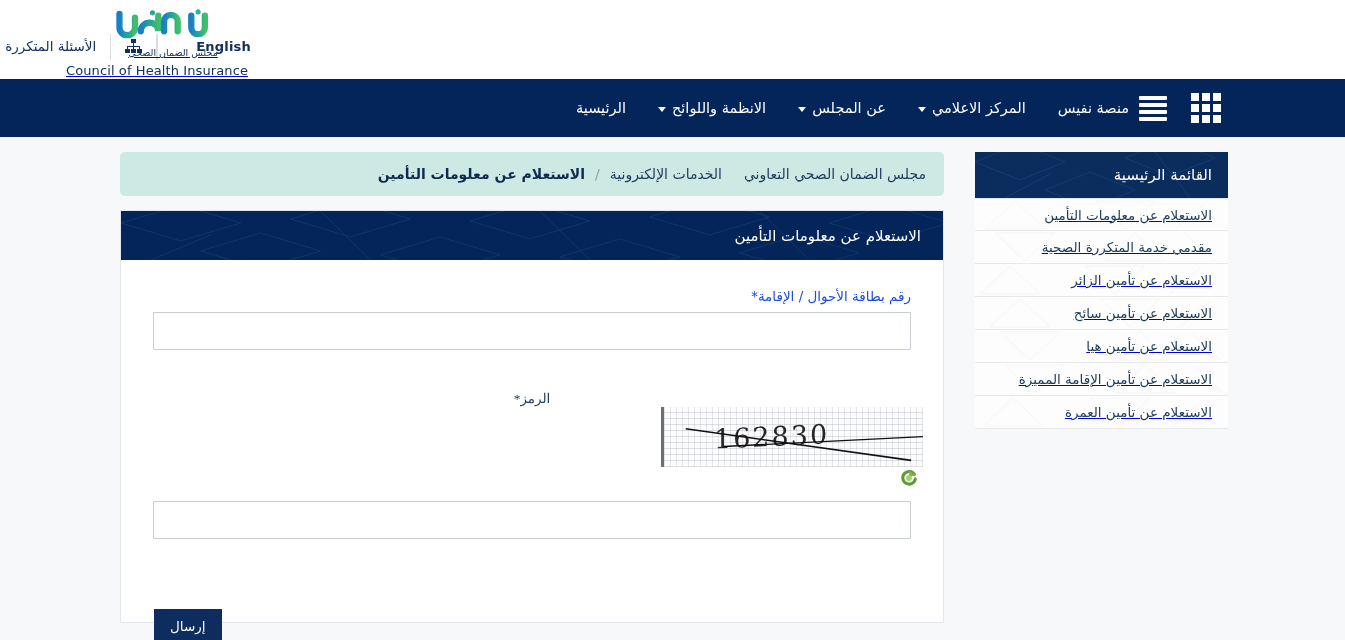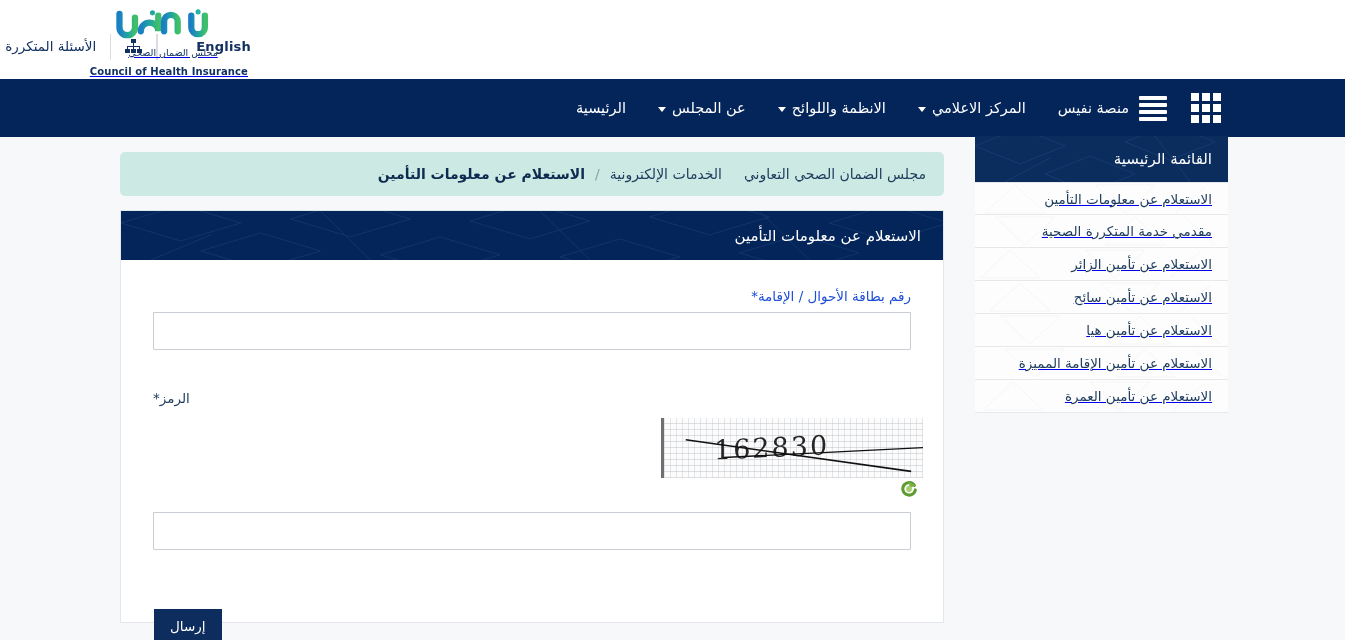--- a/index.html
+++ b/index.html
@@ -34,21 +34,21 @@
   .logo-wrap {
     position: absolute; left: 98px; top: 8px;
     width: 150px; text-align: center;
   }
   .logo-word { display: block; height: 33px; }
   .logo-sub-ar {
     font-size: 9.5px; color: #123161; letter-spacing: .4px;
     margin-top: 6px; line-height: 1.1; white-space: nowrap;
   }
   .logo-sub-en {
-    font-size: 10px; color: #123161; font-weight: bold;
+    font-size: 13px; color: #123161; font-weight: normal;
     letter-spacing: .1px; line-height: 1.1; white-space: nowrap;
   }
 
   
   .navbar {
     position: absolute; top: 79px; left: 0; width: 1345px; height: 58px;
     background: #042559;
   }
   .nav-icons {
     position: absolute; left: 1139px; top: 0; height: 58px;
@@ -115,21 +115,21 @@
     font-size: 13.5px; color: #1d4ed8; text-align: right;
     margin-bottom: 8px; direction: rtl;
   }
   .text-input {
     width: 100%; height: 38px; border: 1px solid #c9ced4; background: #fff;
     outline: none; font-size: 14px; padding: 0 10px; color: #333;
     border-radius: 1px; direction: rtl;
   }
   .spacer-a { height: 40px; }
 
-  .captcha-label { font-size: 13.5px; color: #1b3a5c; text-align: left; margin-bottom: 12px; }
+  .captcha-label { font-size: 13.5px; color: #1b3a5c; text-align: center; margin-bottom: 0; font-family: Liberation Serif, serif; }
   .captcha-zone {
     position: relative; height: 88px; width: 100%;
     display: flex; justify-content: flex-start;
   }
   .captcha-box {
     position: absolute; right: -12px; top: 0; width: 262px; height: 60px;
     overflow: hidden; border-left: 3px solid #6f6f6f;
     background:
       repeating-linear-gradient(0deg, rgba(170,178,186,.38) 0 1px, rgba(255,255,255,0) 1px 6px),
       repeating-linear-gradient(90deg, rgba(170,178,186,.30) 0 1px, rgba(255,255,255,0) 1px 6px),
@@ -148,21 +148,21 @@
   .spacer-b { height: 6px; }
 
   .btn-submit {
     position: absolute; left: 33px; bottom: -22px;
     background: #0c2d5e; color: #ffffff; border: none;
     font-size: 13.5px; padding: 10px 16px; cursor: pointer;
     font-family: inherit; line-height: 1.1; min-width: 48px;
   }
 
   
-  .sidebar { position: absolute; left: 975px; top: 136px; width: 253px; }
+  .sidebar { position: absolute; left: 975px; top: 152px; width: 253px; }
   .side-head {
     position: relative; height: 46px; background: #0b2d5e;
     display: flex; align-items: center; justify-content: flex-start;
     padding: 0 16px; overflow: hidden;
   }
   .side-head-title { position: relative; color: #fff; font-size: 15px; z-index: 2; }
   .side-item {
     position: relative; height: 33px; background: #fdfdfd;
     border-bottom: 1px solid #e6e8ea;
     display: flex; align-items: center; justify-content: flex-start;
@@ -250,25 +250,25 @@
           <i></i>
           <i></i>
       </span>
     </div>
 
     <div class="nav-list">
       <a class="nav-item" href="#">
         <span>الرئيسية</span>
       </a>
       <a class="nav-item" href="#">
+        <span>الانظمة واللوائح</span>
+        <span class="caret"></span>
+      </a>
+      <a class="nav-item" href="#">
         <span>عن المجلس</span>
-        <span class="caret"></span>
-      </a>
-      <a class="nav-item" href="#">
-        <span>الانظمة واللوائح</span>
         <span class="caret"></span>
       </a>
       <a class="nav-item" href="#">
         <span>المركز الاعلامي</span>
         <span class="caret"></span>
       </a>
       <a class="nav-item" href="#">
         <span>منصة نفيس</span>
       </a>
     </div>

